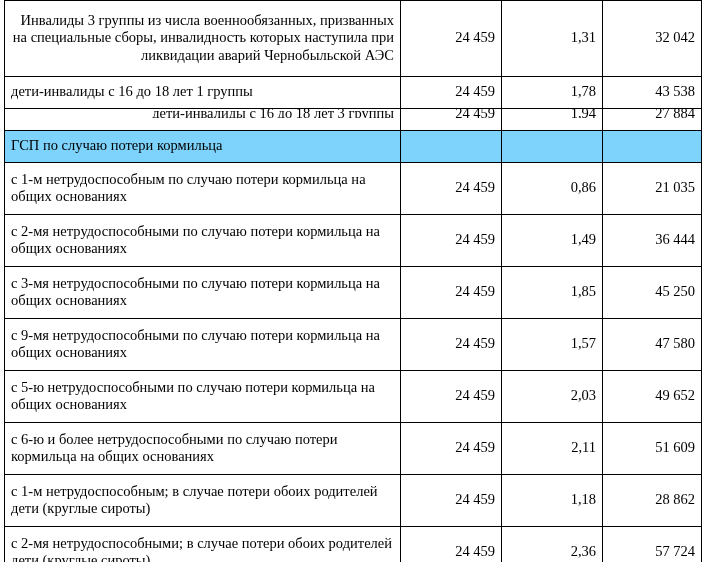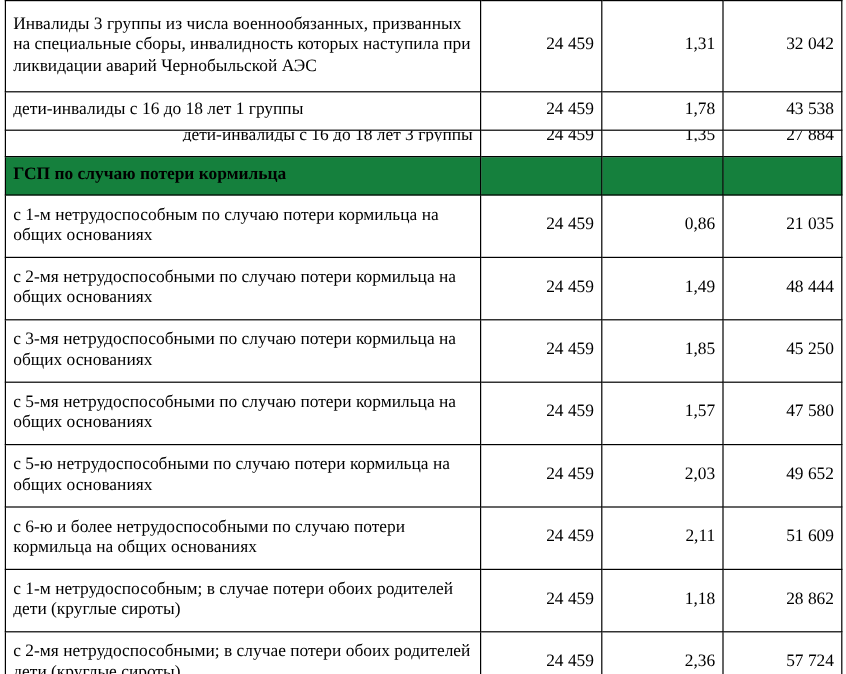--- a/index.html
+++ b/index.html
@@ -43,29 +43,29 @@
     text-align: left;
     vertical-align: top;
   }
   td.num {
     text-align: right;
     padding-right: 10px;
     white-space: nowrap;
     vertical-align: middle;
   }
   tr.section td {
-    background: #15803d;
-    font-weight: bold;
+    background: #7dd3fc;
+    font-weight: normal;
     vertical-align: middle;
   }
   tr.section td.desc {
     padding-top: 4px;
     padding-bottom: 5px;
   }
-  .row-tall td { height: 66px; }
+  .row-tall td { height: 66px; text-align: right; }
   .row-two td { height: 42px; }
   .row-one td { height: 22px; }
   .cut-row td {
     height: 12px;
     padding-top: 0;
     padding-bottom: 0;
     overflow: hidden;
     line-height: 0.85;
   }
   .cut-row td.desc,
@@ -121,21 +121,21 @@
 
 
       <tr class="cut-row">
         <td class="desc">
             <span class="cut-inner">дети-инвалиды с 16 до 18 лет 3 группы</span>
           </td>
         <td class="num">
             <span class="cut-inner-num">24 459</span>
           </td>
         <td class="num">
-            <span class="cut-inner-num">1,35</span>
+            <span class="cut-inner-num">1,94</span>
           </td>
         <td class="num">
             <span class="cut-inner-num">27 884</span>
           </td>
       </tr>
 
       <tr class="section row-one">
         <td class="desc">ГСП по случаю потери кормильца</td>
         <td class="num"></td>
         <td class="num"></td>
@@ -146,32 +146,32 @@
         <td class="desc">с 1-м нетрудоспособным по случаю потери кормильца на общих основаниях</td>
         <td class="num">24 459</td>
         <td class="num">0,86</td>
         <td class="num">21 035</td>
       </tr>
 
       <tr class="row-two">
         <td class="desc">с 2-мя нетрудоспособными по случаю потери кормильца на общих основаниях</td>
         <td class="num">24 459</td>
         <td class="num">1,49</td>
-        <td class="num">48 444</td>
+        <td class="num">36 444</td>
       </tr>
 
       <tr class="row-two">
         <td class="desc">с 3-мя нетрудоспособными по случаю потери кормильца на общих основаниях</td>
         <td class="num">24 459</td>
         <td class="num">1,85</td>
         <td class="num">45 250</td>
       </tr>
 
       <tr class="row-two">
-        <td class="desc">с 5-мя нетрудоспособными по случаю потери кормильца на общих основаниях</td>
+        <td class="desc">с 9-мя нетрудоспособными по случаю потери кормильца на общих основаниях</td>
         <td class="num">24 459</td>
         <td class="num">1,57</td>
         <td class="num">47 580</td>
       </tr>
 
       <tr class="row-two">
         <td class="desc">с 5-ю нетрудоспособными по случаю потери кормильца на общих основаниях</td>
         <td class="num">24 459</td>
         <td class="num">2,03</td>
         <td class="num">49 652</td>

